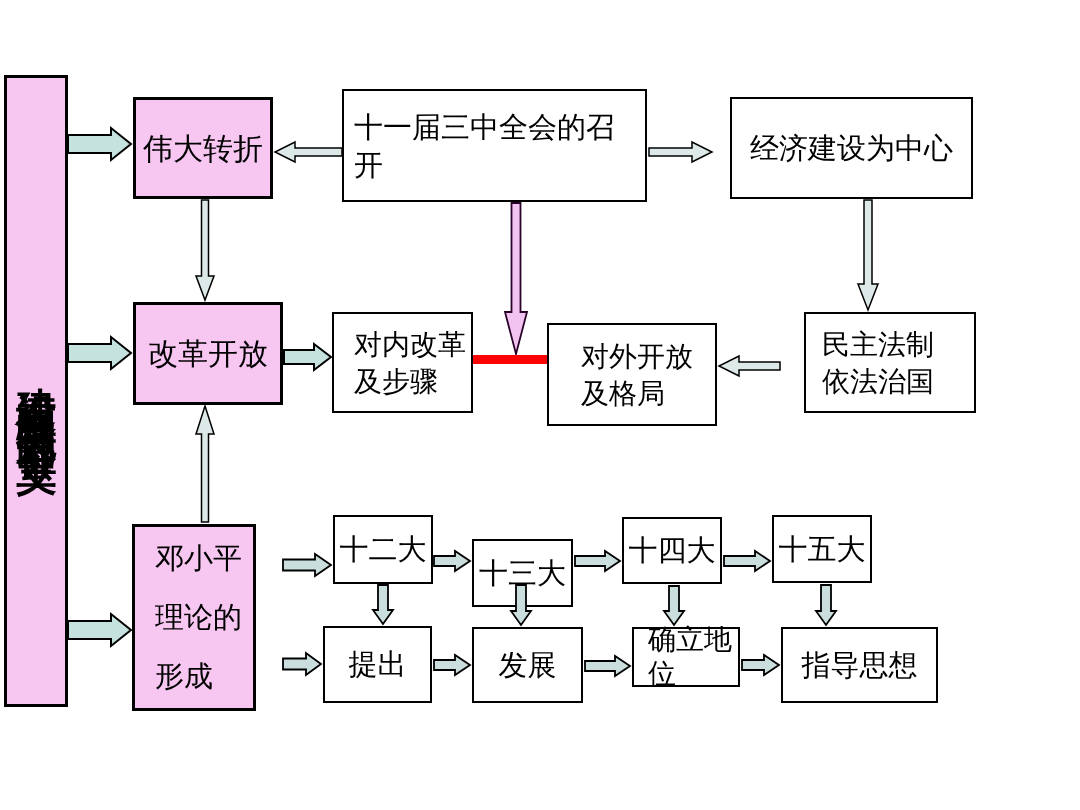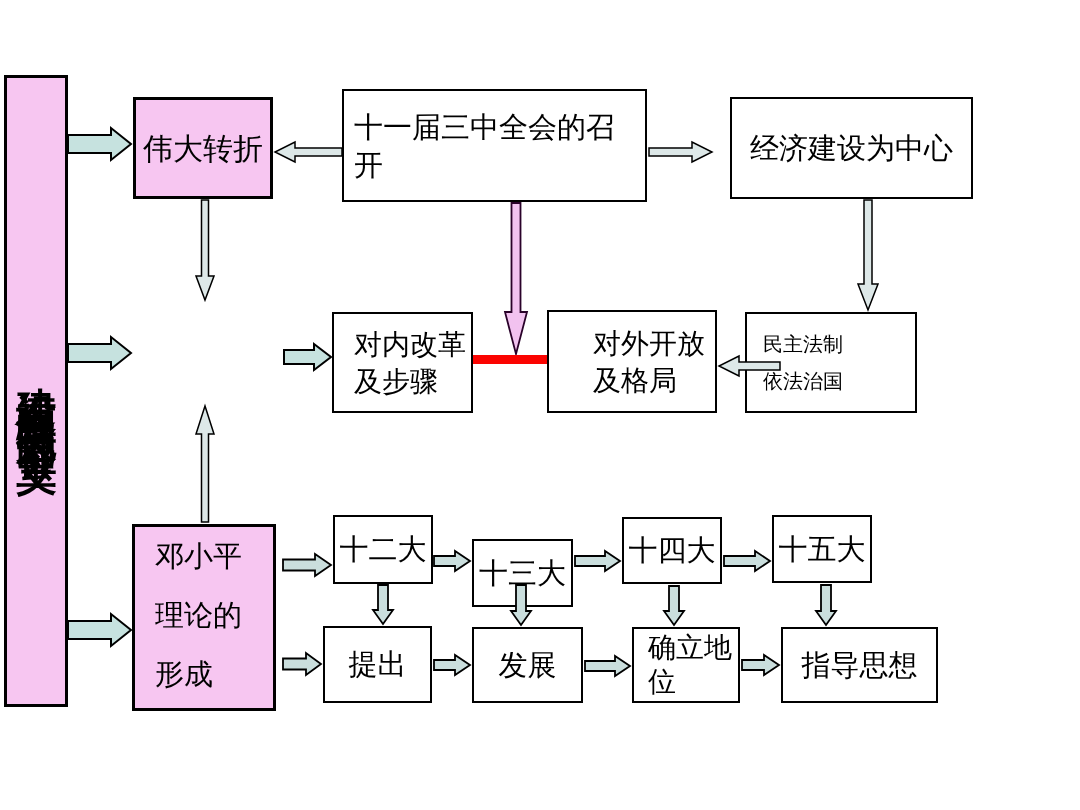--- a/index.html
+++ b/index.html
@@ -19,30 +19,30 @@
     background:#f7c6f1;border:3px solid #000;display:flex;align-items:center;justify-content:center;}
   #title-box .vtext{writing-mode:vertical-rl;text-orientation:upright;
     font-size:40px;font-weight:bold;letter-spacing:6px;line-height:64px;}
 
   
   #n-great-turning   {left:133px;top:97px; width:140px;height:102px;font-size:30px;}
   #n-third-plenum    {left:342px;top:89px; width:305px;height:113px;padding-left:10px;line-height:38px;}
   #n-economic-center {left:714px;top:97px; width:243px;height:102px;margin-left:16px;}
   #n-reform-opening  {left:133px;top:302px;width:150px;height:103px;font-size:30px;}
   #n-internal-reform {left:332px;top:312px;width:141px;height:101px;padding-left:20px;font-size:28px;}
-  #n-external-opening{left:547px;top:310px;width:170px;height:103px;padding-left:44px;font-size:28px;}
-  #n-democracy-law   {left:745px;top:312px;width:172px;height:101px;padding-left:16px;font-size:20px;}
-  #n-deng-theory     {left:132px;top:524px;width:144px;height:187px;padding-left:20px;line-height:59px;font-family:Liberation Mono, monospace;}
+  #n-external-opening{left:547px;top:323px;width:170px;height:103px;padding-left:32px;font-size:28px;}
+  #n-democracy-law   {left:804px;top:312px;width:172px;height:101px;padding-left:16px;font-size:28px;}
+  #n-deng-theory     {left:132px;top:524px;width:124px;height:187px;padding-left:20px;line-height:59px;}
   #n-congress-12     {left:333px;top:515px;width:100px;height:69px;}
   #n-congress-13     {left:472px;top:515px;width:101px;height:68px;margin-top:24px;}
   #n-congress-14     {left:622px;top:517px;width:100px;height:67px;}
   #n-congress-15     {left:772px;top:515px;width:100px;height:68px;}
   #n-proposed        {left:323px;top:626px;width:109px;height:77px;}
   #n-developed       {left:472px;top:627px;width:111px;height:76px;}
-  #n-established     {left:632px;top:627px;width:108px;height:76px;font-size:28px;line-height:34px;padding-left:14px;}
+  #n-established     {left:632px;top:627px;width:108px;height:60px;font-size:28px;line-height:34px;padding-left:14px;}
   #n-guiding-ideology{left:781px;top:627px;width:157px;height:76px;}
 
   .a-teal   {fill:#c6e2df;stroke:#000;stroke-width:2;}
   .a-thin   {fill:#dde8e8;stroke:#000;stroke-width:1.5;}
   .a-small  {fill:#cadedd;stroke:#000;stroke-width:1.8;}
   .a-pink   {fill:#f2c2f0;stroke:#2a022a;stroke-width:1.8;}
   .a-red    {fill:#fb0300;stroke:none;}
 </style>
 </head>
 <body>
@@ -50,20 +50,21 @@
 <div id="canvas">
 
   <div id="title-box">
     <div class="vtext">建设有中国特色的社会主义</div>
   </div>
 
   <div class="node pink center" id="n-great-turning">伟大转折</div>
   <div class="node" id="n-third-plenum">十一届三中全会的召
 开</div>
   <div class="node center" id="n-economic-center">经济建设为中心</div>
+  <div class="node pink center" id="n-reform-opening">改革开放</div>
   <div class="node" id="n-internal-reform">对内改革
 及步骤</div>
   <div class="node" id="n-external-opening">对外开放
 及格局</div>
   <div class="node" id="n-democracy-law">民主法制
 依法治国</div>
   <div class="node pink" id="n-deng-theory">邓小平
 理论的
 形成</div>
   <div class="node center" id="n-congress-12">十二大</div>

